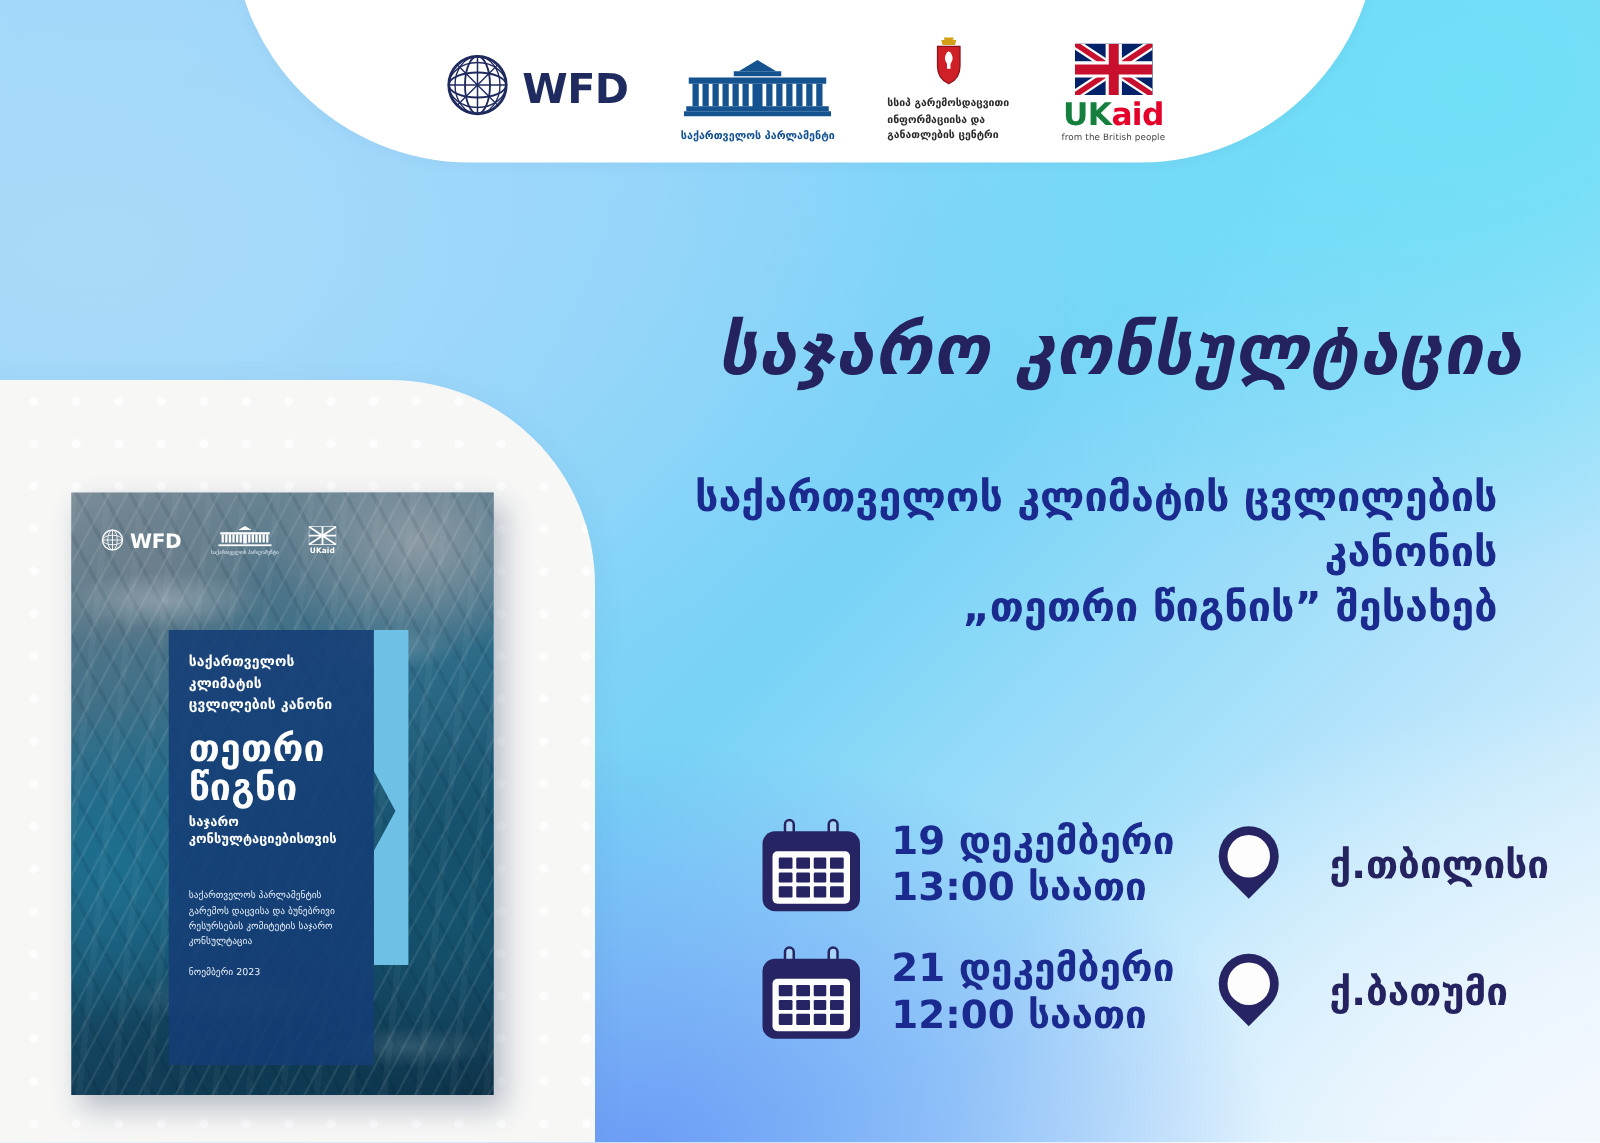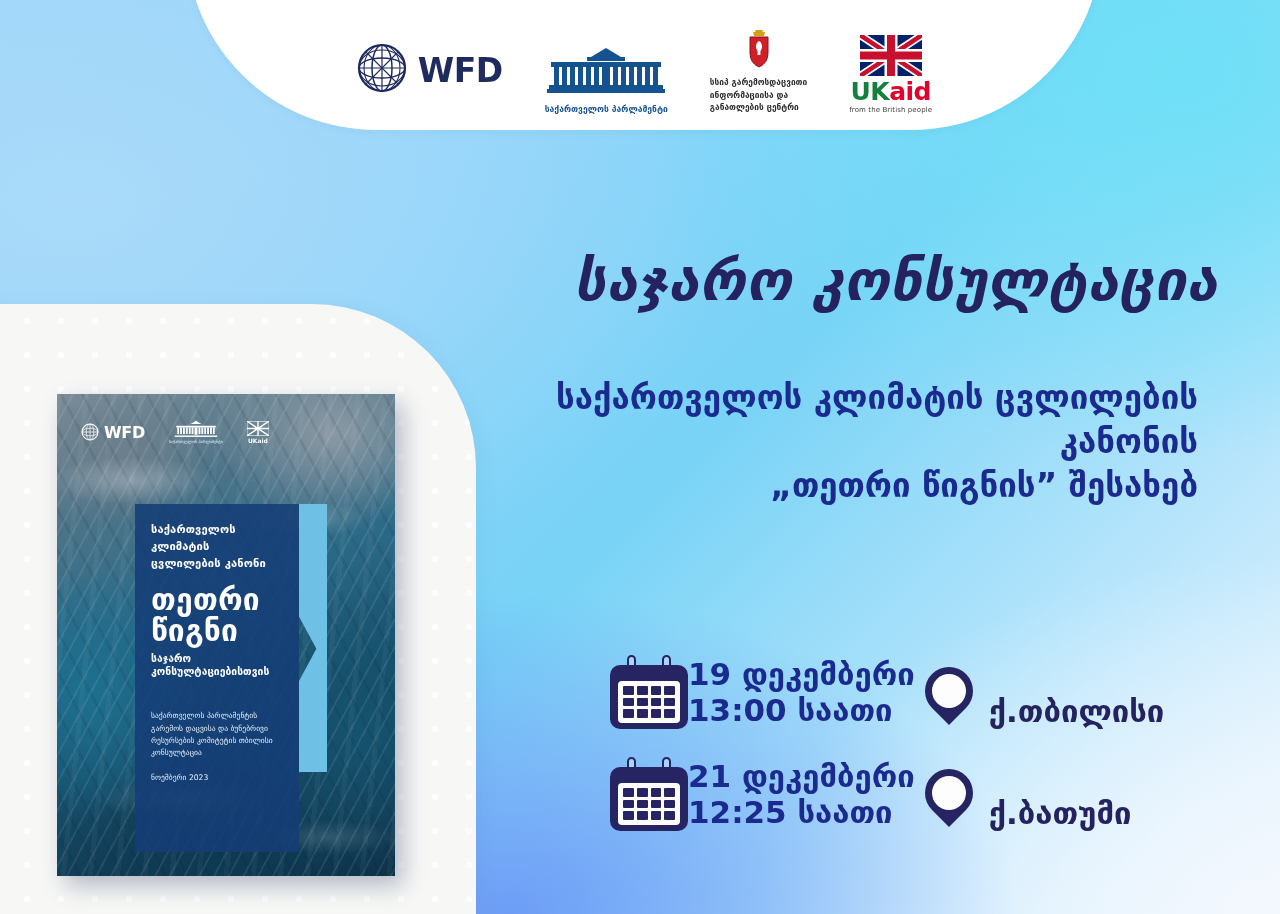--- a/index.html
+++ b/index.html
@@ -130,21 +130,21 @@
     font-size:56px; font-weight:bold; color:#24225f;
     text-align:right; letter-spacing:.5px; line-height:1.1;font-style:italic;
   }
   #subtitle{
     margin-top:64px; font-size:33px; font-weight:bold; color:#1a2a8f;
     line-height:1.34; text-align:right; padding-right:20px;
   }
 
   
   #events{ position:absolute; left:610px; top:655px; width:640px; }
-  .event{ display:flex; align-items:flex-end; gap:0; margin-bottom:28px; }
+  .event{ display:flex; align-items:center; gap:25px; margin-bottom:28px; }
 
   .cal{ width:78px; height:74px; position:relative; flex:0 0 78px; }
   .cal .body{
     position:absolute; left:0; top:10px; width:78px; height:64px;
     background:#262463; border-radius:10px;
   }
   .cal .ring{
     position:absolute; top:0; width:9px; height:22px;
     background:#262463; border-radius:5px; border:2px solid #262463;
   }
@@ -313,21 +313,21 @@
     <div class="panel">
       <div class="p-top" style="white-space:pre-line">საქართველოს
 კლიმატის
 ცვლილების კანონი</div>
       <div class="p-big" style="white-space:pre-line">თეთრი
 წიგნი</div>
       <div class="p-sub" style="white-space:pre-line">საჯარო
 კონსულტაციებისთვის</div>
       <div class="p-body" style="white-space:pre-line">საქართველოს პარლამენტის
 გარემოს დაცვისა და ბუნებრივი
-რესურსების კომიტეტის თბილისი
+რესურსების კომიტეტის საჯარო
 კონსულტაცია</div>
       <div class="p-date">ნოემბერი 2023</div>
     </div>
   </div>
 
   <div id="content">
     <div id="title">საჯარო კონსულტაცია</div>
     <div id="subtitle" style="white-space:pre-line">საქართველოს კლიმატის ცვლილების კანონის
 „თეთრი წიგნის” შესახებ</div>
   </div>
@@ -388,21 +388,21 @@
             <span></span>
             <span></span>
           <span></span>
             <span></span>
             <span></span>
             <span></span>
         </span>
       </span>
       <span class="when">
         <span>21 დეკემბერი</span><br>
-        <span>12:25 საათი</span>
+        <span>12:00 საათი</span>
       </span>
       <span class="pin">
         <span class="drop"></span>
           <span class="hole"></span>
       </span>
       <span class="place">ქ.ბათუმი</span>
     </div>
 
   </div>
 

